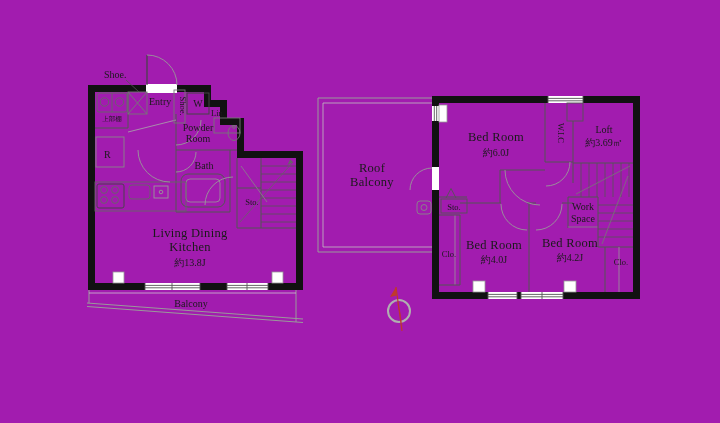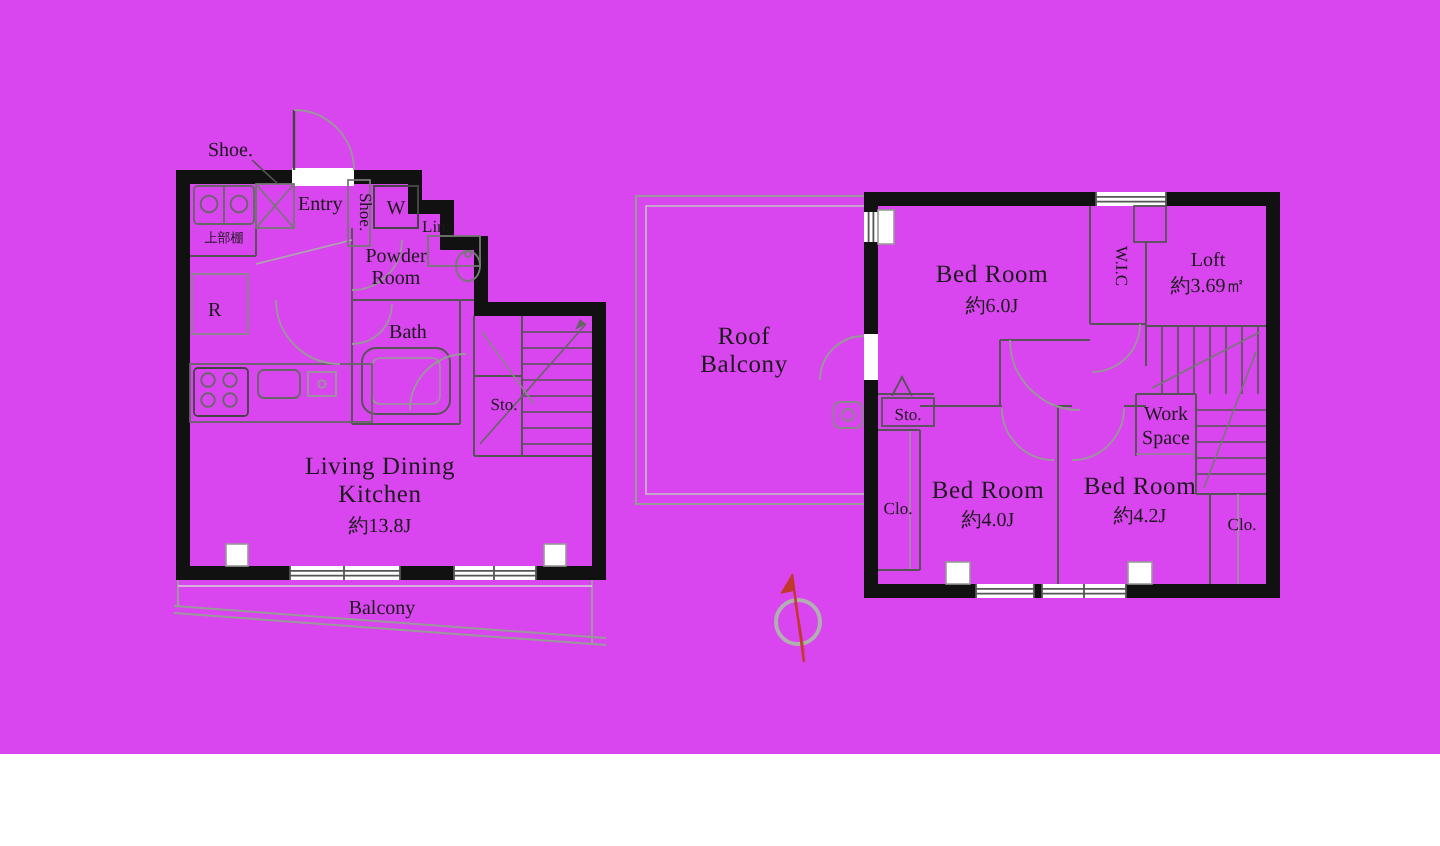--- a/index.html
+++ b/index.html
@@ -1,16 +1,16 @@
 <!DOCTYPE html>
 <html><head>
 <meta charset="utf-8">
 <style>
   html,body{margin:0;padding:0;background:#ffffff;}
-  .canvas{position:relative;width:720px;height:377px;background:#d946ef;overflow:hidden;
+  .canvas{position:relative;width:720px;height:423px;background:#a21caf;overflow:hidden;
           font-family:"Liberation Serif", serif;}
   svg text{fill:#1a1a1a;font-family:"Liberation Serif", serif;}
   .room-name{font-size:12.5px;letter-spacing:.3px;}
   .room-area{font-size:10px;}
   .small-label{font-size:8.5px;}
   .mid-label{font-size:10px;}
   .tiny-label{font-size:6.5px;}
 </style>
 </head>
 <body>

